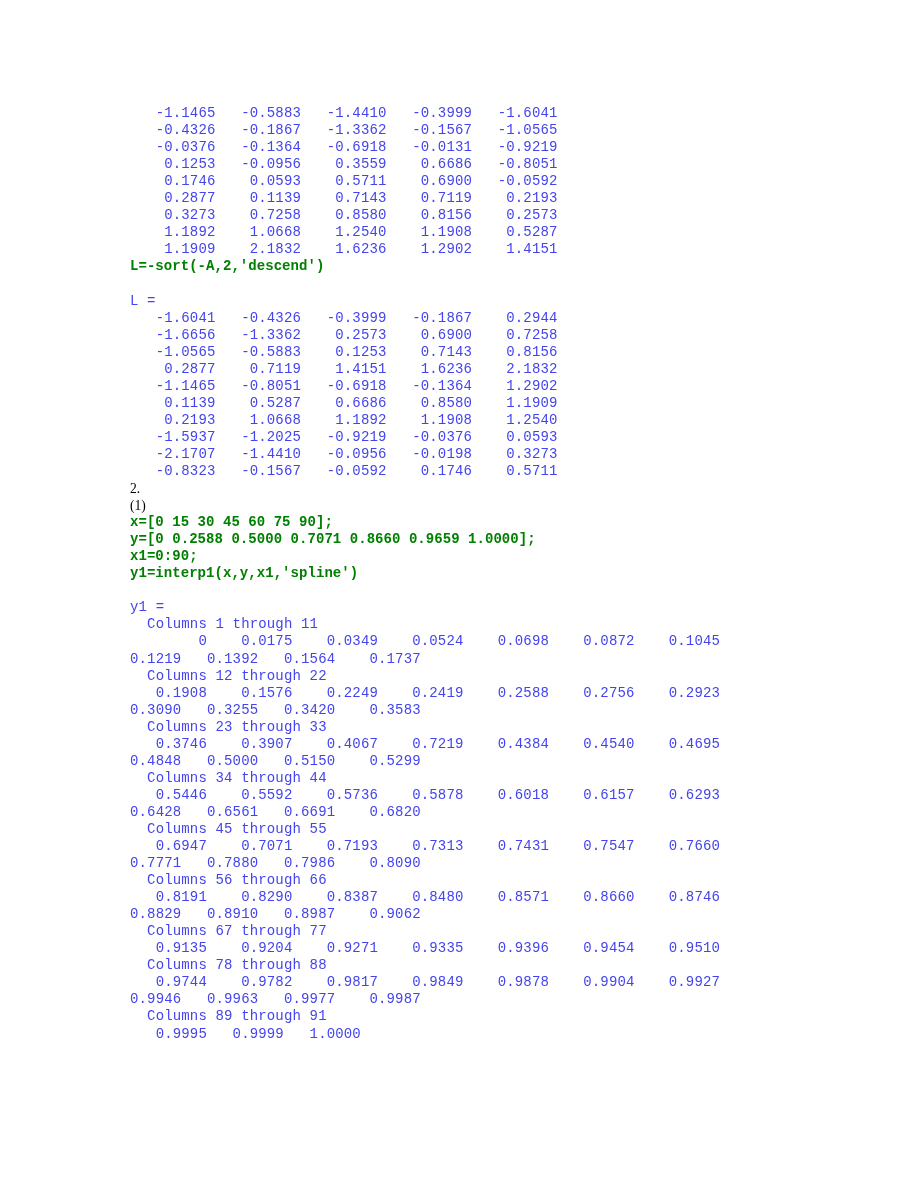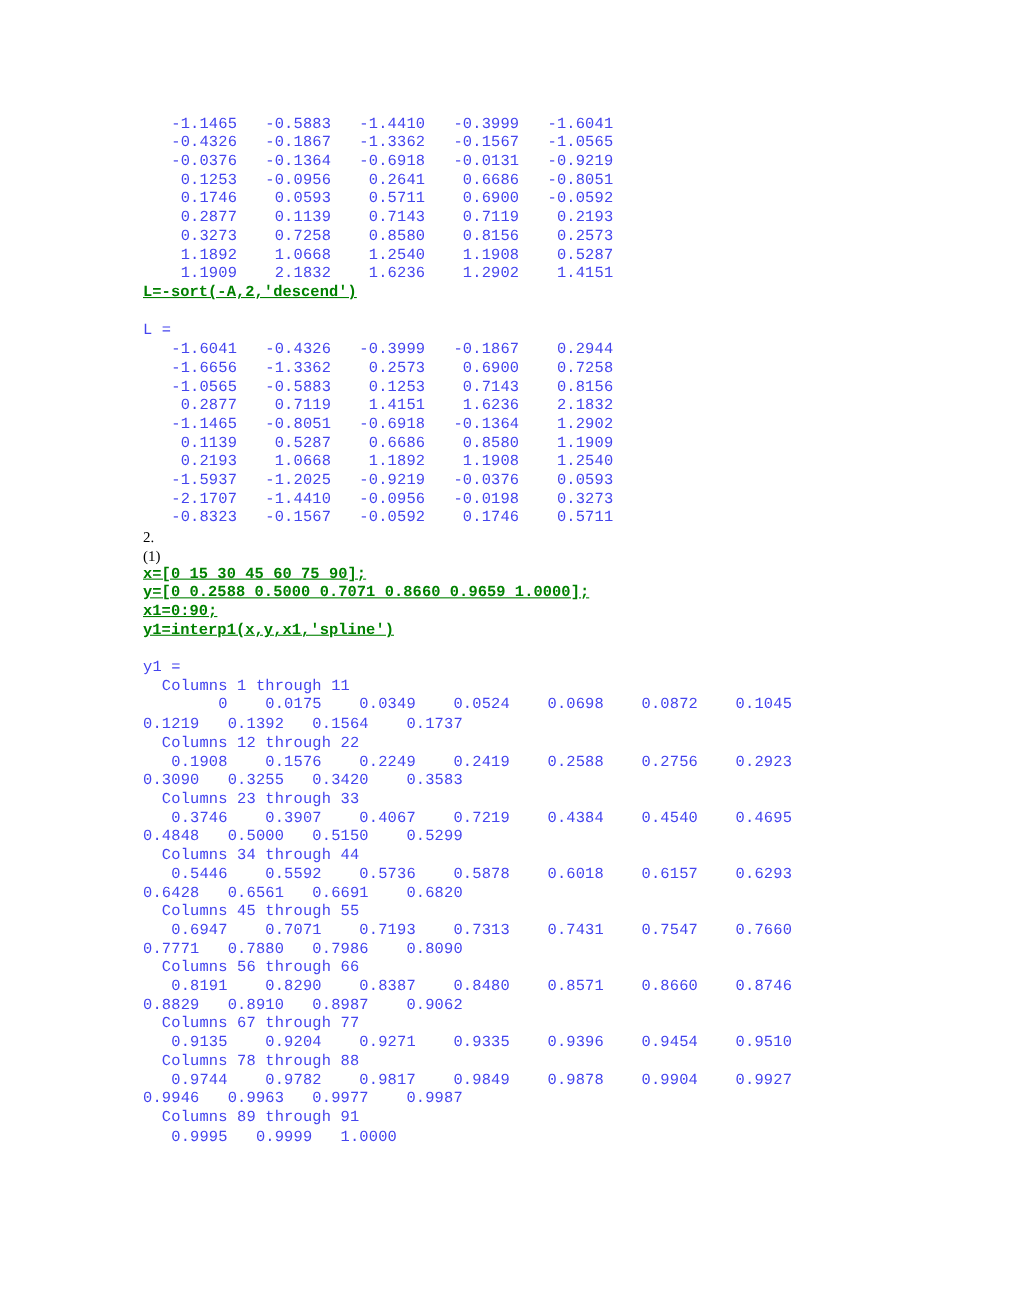--- a/index.html
+++ b/index.html
@@ -28,21 +28,20 @@
     margin: 0;
     padding: 0;
   }
   .out {
     color: #4444ee;
   }
   .code {
     color: #008000;
     font-weight: bold;
     letter-spacing: 0.05px;
-    text-decoration: underline;
   }
   .sect {
     font-family: "Liberation Serif", serif;
     font-size: 13.6px;
     line-height: 17.05px;
     color: #000000;
     white-space: pre;
     margin: 0;
     padding: 0;
   }
@@ -56,21 +55,21 @@
   }
 </style>
 </head>
 <body>
 
 <div id="doc">
     <div>
       <div class="line out">   -1.1465   -0.5883   -1.4410   -0.3999   -1.6041</div>
       <div class="line out">   -0.4326   -0.1867   -1.3362   -0.1567   -1.0565</div>
       <div class="line out">   -0.0376   -0.1364   -0.6918   -0.0131   -0.9219</div>
-      <div class="line out">    0.1253   -0.0956    0.2641    0.6686   -0.8051</div>
+      <div class="line out">    0.1253   -0.0956    0.3559    0.6686   -0.8051</div>
       <div class="line out">    0.1746    0.0593    0.5711    0.6900   -0.0592</div>
       <div class="line out">    0.2877    0.1139    0.7143    0.7119    0.2193</div>
       <div class="line out">    0.3273    0.7258    0.8580    0.8156    0.2573</div>
       <div class="line out">    1.1892    1.0668    1.2540    1.1908    0.5287</div>
       <div class="line out">    1.1909    2.1832    1.6236    1.2902    1.4151</div>
     </div>
     <div>
       <div class="line code">L=-sort(-A,2,'descend')</div>
     </div>
     <div>

